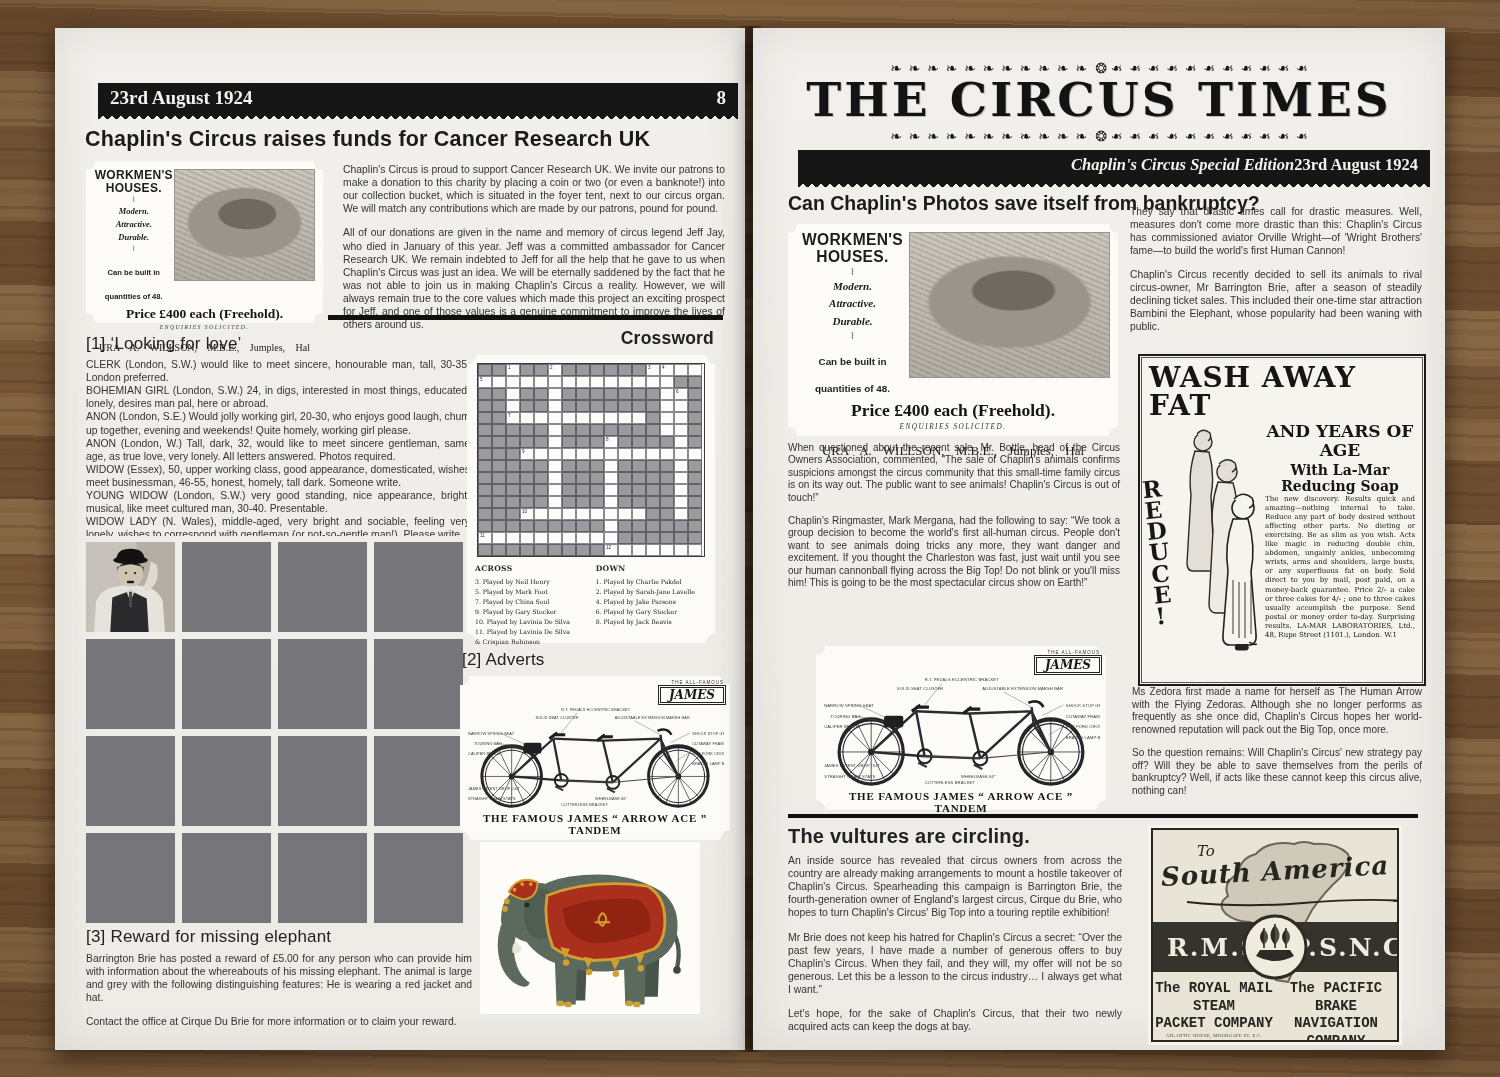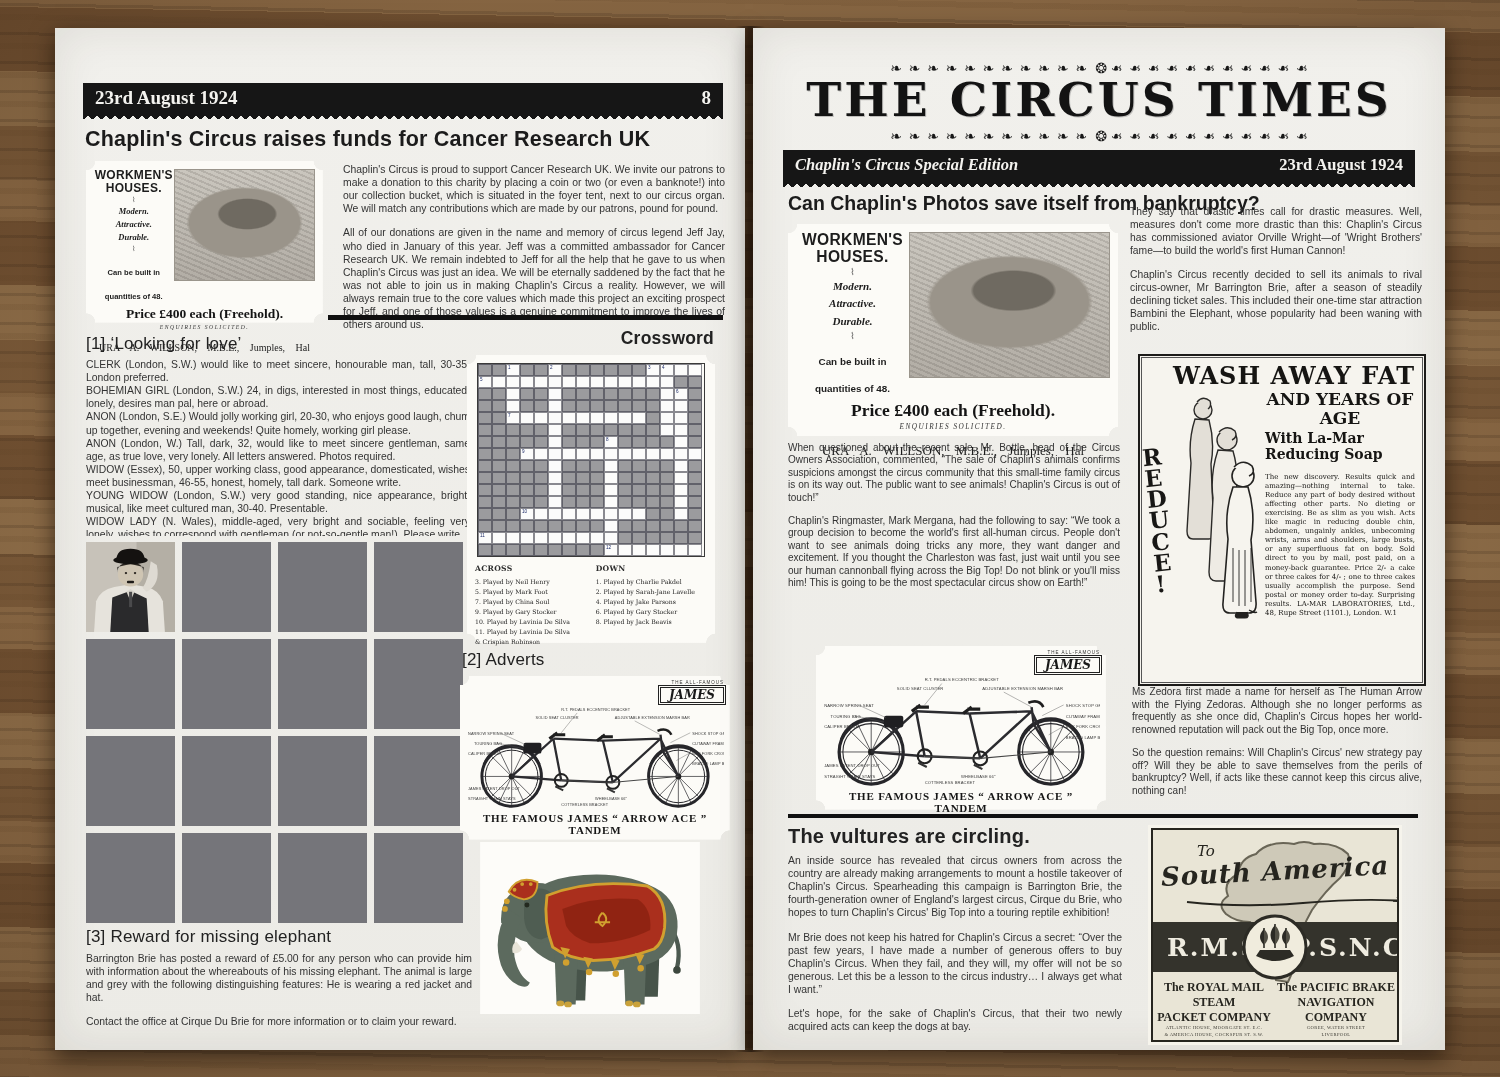--- a/index.html
+++ b/index.html
@@ -11,21 +11,21 @@
       repeating-linear-gradient(1deg, #7c5b39 0 42px, #6c4c2d 42px 95px, #80603d 95px 150px, #634326 150px 214px),
       #6e4e2f;}
   .page{position:absolute;top:28px;width:690px;height:1022px;background:linear-gradient(180deg,#f1f0ec,#ecebe6);
     box-shadow:0 8px 22px rgba(15,8,3,.6), inset 0 0 46px rgba(60,50,30,.10);}
   .page-left{left:55px;}
   .page-right{left:753px;width:692px;}
   .spine{position:absolute;top:26px;left:735px;width:30px;height:1026px;
     background:linear-gradient(90deg,transparent, rgba(20,10,4,.55) 45%, rgba(20,10,4,.6) 55%, transparent);}
   
   .bar{position:absolute;background:#161616;color:#f4f3ef;display:flex;align-items:center;justify-content:space-between;
-       font-family:"Liberation Serif",serif;font-weight:bold;padding:0 12px;box-sizing:border-box;}
+       font-family:"Liberation Serif",serif;font-weight:bold;padding:0 12px;box-sizing:border-box;margin-left:15px;}
   .saw::after{content:"";position:absolute;top:100%;left:0;right:0;height:7px;
       background-image:linear-gradient(135deg,#161616 50%,transparent 50%),linear-gradient(-135deg,#161616 50%,transparent 50%);
       background-size:9px 7px;background-repeat:repeat-x;}
   .rule{position:absolute;background:#101010;}
   .notched{background:
       radial-gradient(circle at 0 0, transparent 9px, #fcfbf7 9.5px) top left,
       radial-gradient(circle at 100% 0, transparent 9px, #fcfbf7 9.5px) top right,
       radial-gradient(circle at 0 100%, transparent 9px, #fcfbf7 9.5px) bottom left,
       radial-gradient(circle at 100% 100%, transparent 9px, #fcfbf7 9.5px) bottom right;
       background-size:51% 51%;background-repeat:no-repeat;}
@@ -90,55 +90,55 @@
   .wm-enq{width:100%;text-align:center;font-family:"Liberation Serif",serif;font-style:italic;font-size:calc(var(--s)*5.6px);letter-spacing:1.5px;color:#333;margin-top:2px;}
   .wm-agent{width:100%;text-align:center;font-family:"Liberation Serif",serif;font-size:calc(var(--s)*10px);word-spacing:8px;margin-top:12px;color:#1d1d1d;}
   
   .orn{position:absolute;left:30px;width:632px;text-align:center;font-family:"DejaVu Sans",sans-serif;
        color:#171717;font-size:14px;letter-spacing:2px;white-space:nowrap;overflow:hidden;}
   .orn-1{top:32px;} .orn-2{top:100px;}
   .orn .mir{display:inline-block;transform:scaleX(-1);}
   .masthead{position:absolute;left:0;top:44px;width:100%;margin:0;text-align:center;
       font-family:"DejaVu Serif",serif;font-weight:bold;font-size:47px;letter-spacing:3px;color:#131313;
       text-shadow:1px 1px 0 rgba(100,100,100,.35);}
-  .ebar{left:30px;top:122px;width:632px;height:30px;font-size:16.5px;}
+  .ebar{left:30px;top:122px;width:632px;height:30px;font-size:16.5px;justify-content:flex-end;}
   .ebar .ed{font-style:italic;}
   .headline-r{position:absolute;left:35px;top:164px;width:630px;margin:0;font-size:19.5px;font-weight:bold;color:#1b1b1b;}
   .col2-top{left:377px;top:178px;width:292px;font-size:10.3px;}
   .col1{left:35px;top:414px;width:332px;font-size:10px;line-height:1.24;}
   .col2-bot{left:379px;top:658px;width:290px;font-size:10px;line-height:1.25;}
   .james-right{left:63px;top:618px;width:290px;height:164px;}
   .rule-r{left:35px;top:786px;width:630px;height:4px;}
   .vult-h{left:35px;top:797px;font-weight:bold;font-size:20px;}
   .vult{left:35px;top:826px;width:334px;}
   
   .lamar{position:absolute;left:385px;top:326px;width:288px;height:332px;background:#f6f4ee;border:2px solid #1c1b19;
      box-shadow:inset 0 0 0 1px #f6f4ee, inset 0 0 0 2px #555;padding:8px 9px;box-sizing:border-box;color:#161513;}
-  .lm-t1{font-family:"DejaVu Serif",serif;font-weight:bold;font-size:24px;text-align:right;letter-spacing:1px;margin:0;line-height:1;}
+  .lm-t1{font-family:"DejaVu Serif",serif;font-weight:bold;font-size:28px;text-align:left;letter-spacing:1px;margin:0;line-height:1;}
   .lm-float{float:left;width:116px;height:236px;position:relative;}
   .lm-reduce{position:absolute;left:0;top:58px;transform:rotate(-6deg);display:flex;flex-direction:column;
      font-family:"DejaVu Serif",serif;font-weight:bold;font-size:23px;line-height:.92;color:#181715;}
   .lm-women{position:absolute;right:0;top:0;}
   .lm-t2{font-family:"DejaVu Serif",serif;font-weight:bold;font-size:17px;text-align:center;margin:2px 0 0;line-height:1.1;}
-  .lm-t3{font-family:"DejaVu Serif",serif;font-weight:bold;font-size:14px;margin:3px 0 10px;line-height:1.15;}
+  .lm-t3{font-family:"DejaVu Serif",serif;font-weight:bold;font-size:14px;text-align:center;margin:3px 0 0;line-height:1.15;}
   .lm-body{font-family:"DejaVu Serif",serif;font-size:7px;line-height:1.3;text-align:justify;margin:0;}
   
   .steam{position:absolute;left:398px;top:800px;width:248px;height:214px;background:#e9e5d6;border:2px solid #26251f;
      box-shadow:0 0 0 3px #f6f4ec;box-sizing:border-box;overflow:hidden;color:#26251f;}
   .steam-map{position:absolute;left:10px;top:4px;width:266px;height:150px;}
   .steam-to{position:absolute;left:44px;top:12px;font-family:"DejaVu Serif",serif;font-style:italic;font-size:15px;}
   .steam-dest{position:absolute;left:0;top:26px;width:100%;text-align:center;font-family:"DejaVu Serif",serif;
       font-style:italic;font-weight:bold;font-size:26px;transform:rotate(-3deg);letter-spacing:1px;}
   .steam-flourish{position:absolute;left:30px;top:66px;width:226px;height:12px;}
   .steam-band{position:absolute;left:0;top:92px;width:100%;height:50px;background:#34332c;display:flex;align-items:center;justify-content:space-between;
       padding:0 14px;box-sizing:border-box;font-family:"DejaVu Serif",serif;font-weight:bold;font-size:25px;letter-spacing:2px;color:#efece0;}
   .steam-emblem{position:absolute;left:50%;top:84px;transform:translateX(-50%);width:66px;height:66px;}
   .steam-cos{position:absolute;left:0;top:150px;width:100%;display:flex;}
   .steam-co{width:50%;text-align:center;font-family:"Liberation Serif",serif;}
-  .co-main{font-weight:bold;font-size:12px;line-height:1.25;}
+  .co-main{font-weight:bold;font-size:14px;line-height:1.25;font-family:Liberation Mono, monospace;}
   .co-small{font-size:4.6px;letter-spacing:.4px;line-height:1.5;color:#3b3a33;}
   text{font-family:"Liberation Sans",sans-serif;}
   .lbl{font-size:3.9px;fill:#3a3a3a;letter-spacing:.1px;}
 </style>
 </head>
 <body>
 
 <div class="scene">
   <div class="spine"></div>
 

